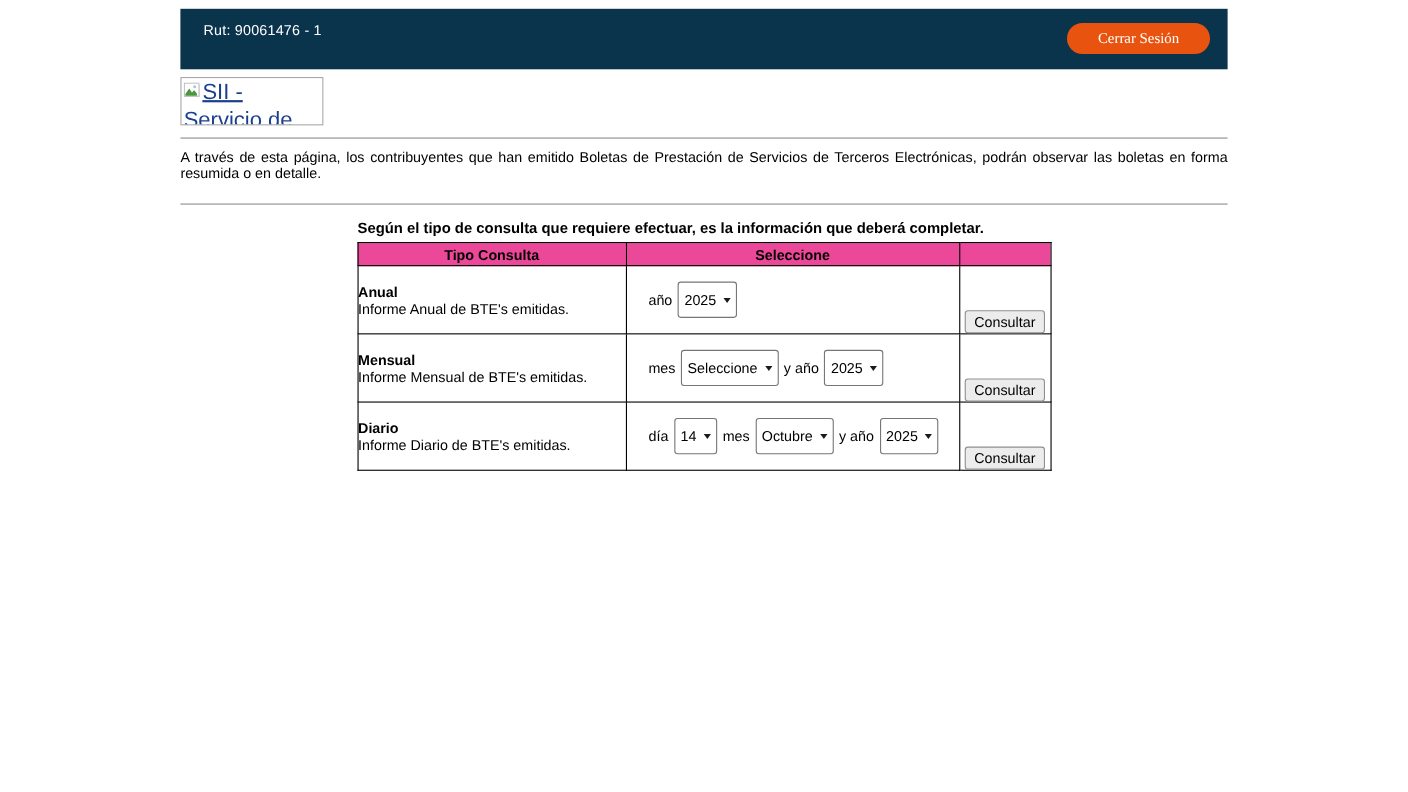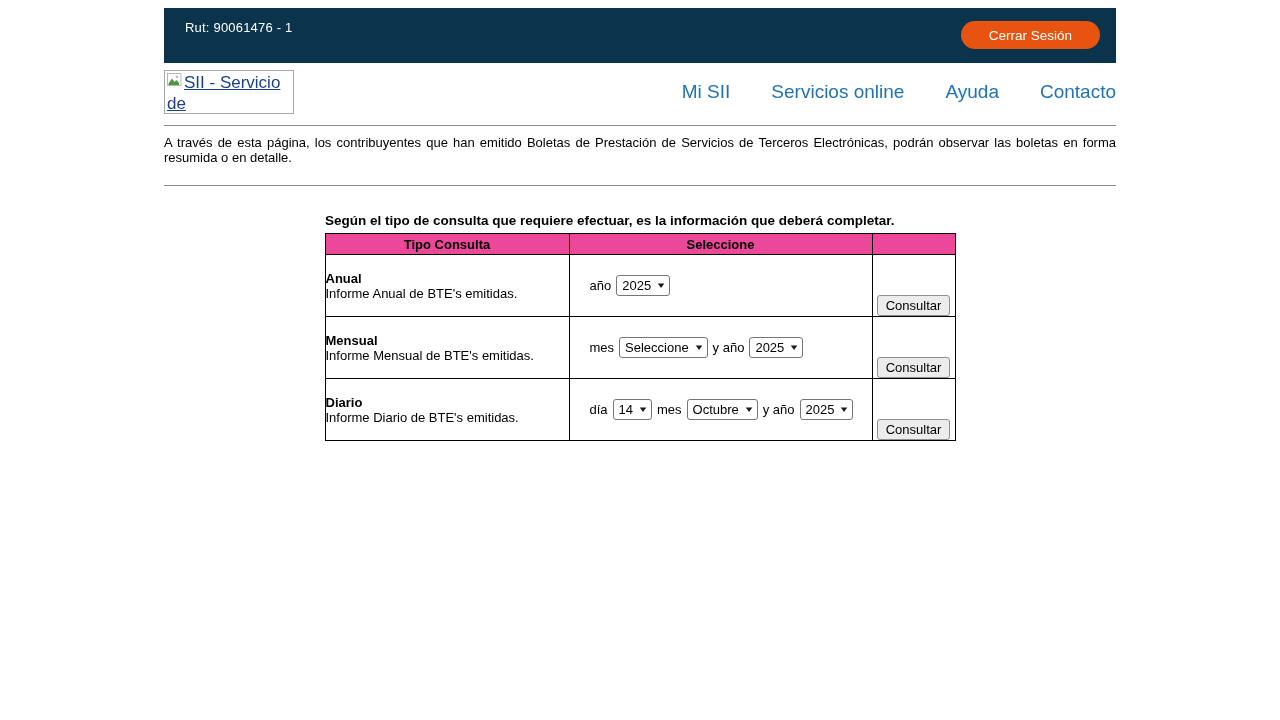--- a/index.html
+++ b/index.html
@@ -7,60 +7,60 @@
   body { font-family: "Liberation Sans", sans-serif; color: #000; }
 
   .container { width: 952px; margin: 8px auto 0; }
 
   
   .topbar { position: relative; height: 55px; background: #0a334c; }
   .rut { position: absolute; left: 21px; top: 12px; color: #ffffff; font-size: 13px; letter-spacing: 0.2px; }
   .logout-btn {
     position: absolute; right: 16px; top: 13px; height: 28px;
     background: #e8540f; color: #ffffff; border: none; border-radius: 14px;
-    padding: 0 28px; font-size: 13.5px; font-family: Liberation Sans, sans-serif;
+    padding: 0 28px; font-size: 13.5px; font-family: Liberation Serif, serif;
     cursor: pointer;
   }
 
   
   .header-row { display: flex; align-items: center; margin-top: 7px; height: 44px; }
   .logo-box {
     width: 130px; height: 44px; border: 1px solid #a8a8a8;
     overflow: hidden; padding: 1px 2px; display: block;
-    font-size: 17px; line-height: 1.25; color: #1b3f8f; text-decoration: underline;
+    font-size: 20px; line-height: 1.25; color: #1b3f8f; text-decoration: underline;
     cursor: pointer;
   }
   .broken-img-icon { display: inline-block; vertical-align: baseline; margin-right: 1px; }
   .main-nav { margin-left: auto; display: flex; gap: 41px; align-items: center; }
   .main-nav a { color: #2272b5; text-decoration: none; font-size: 19px; cursor: pointer; }
 
   hr.rule { border: none; border-top: 1px solid #8c8c8c; }
   .rule1 { margin-top: 11px; }
   .rule2 { margin-top: 20px; }
 
   
   .page-title { margin-top: 32px; font-size: 18px; font-weight: bold; letter-spacing: -0.2px; }
   .page-desc { margin-top: 9px; font-size: 13px; line-height: 15px; text-align: justify; }
 
-  .instruction { width: 630px; margin: 27px auto 0; font-weight: bold; font-size: 13.5px; line-height: 15px; text-align: justify; }
+  .instruction { width: 630px; margin: 14px auto 0; font-weight: bold; font-size: 13.5px; line-height: 15px; text-align: justify; }
 
   table.consulta { width: 630px; margin: 5px auto 0; border-collapse: collapse; font-size: 13px; table-layout: fixed; }
   table.consulta th, table.consulta td { border: 1px solid #000; }
   table.consulta th { background: #ec4899; height: 21px; font-size: 13px; font-weight: bold; text-align: center; }
   col.c1 { width: 244px; } col.c2 { width: 303px; } col.c3 { width: 83px; }
   td.type-cell { padding: 3px 0; height: 40px; vertical-align: middle; line-height: 15px; }
   td.type-cell b { font-size: 13px; }
   td.select-cell { padding: 3px 20px; vertical-align: middle; }
   td.button-cell { text-align: center; vertical-align: middle; }
 
   .controls { display: flex; align-items: center; gap: 5px; white-space: nowrap; }
   .sel {
     display: inline-flex; align-items: center; gap: 6px;
     border: 1px solid #767676; border-radius: 3px; background: #fff;
-    padding: 1px 4px 1px 5px; height: 21px; font-size: 13px; cursor: pointer;
+    padding: 1px 4px 1px 5px; height: 33px; font-size: 13px; cursor: pointer;
   }
   .sel .chev { font-size: 8px; color: #1a1a1a; transform: scaleX(1.4); }
   .sel.wide { width: 101px; justify-content: flex-end; }
   .consultar-btn {
     font-size: 13px; font-family: "Liberation Sans", sans-serif;
     background: #ececec; border: 1px solid #8f8f8f; border-radius: 3px;
     padding: 2px 8px; height: 21px; cursor: pointer; color: #000; margin-top: 40px;
   }
 </style>
 </head>
@@ -73,26 +73,20 @@
     <button class="logout-btn">Cerrar Sesión</button>
   </div>
 
   <div class="header-row">
     <a class="logo-box"><span class="broken-img-icon"><svg width="16" height="15" viewBox="0 0 16 15">
             <rect x="0.5" y="0.5" width="13.5" height="12" fill="#fdfdfd" stroke="#b7b7b7"></rect>
             <path d="M1.5 10.5 L5 5.5 L7.5 9 L9.5 7 L12 10 L12 12 L1.5 12 Z" fill="#4d9640"></path>
             <circle cx="10" cy="3.8" r="1.4" fill="#aac7d8"></circle>
             <path d="M14 0 L16 0 L16 6 Z" fill="#ffffff"></path>
           </svg></span><span>SII - Servicio de</span></a>
-    <nav class="main-nav">
-      <a>Mi SII</a>
-      <a>Servicios online</a>
-      <a>Ayuda</a>
-      <a>Contacto</a>
-    </nav>
   </div>
 
   <hr class="rule rule1">
 
   <p class="page-desc">A través de esta página, los contribuyentes que han emitido Boletas de Prestación de Servicios de Terceros Electrónicas, podrán observar las boletas en forma resumida o en detalle.</p>
 
   <hr class="rule rule2">
 
   <p class="instruction">Según el tipo de consulta que requiere efectuar, es la información que deberá completar.</p>
 

